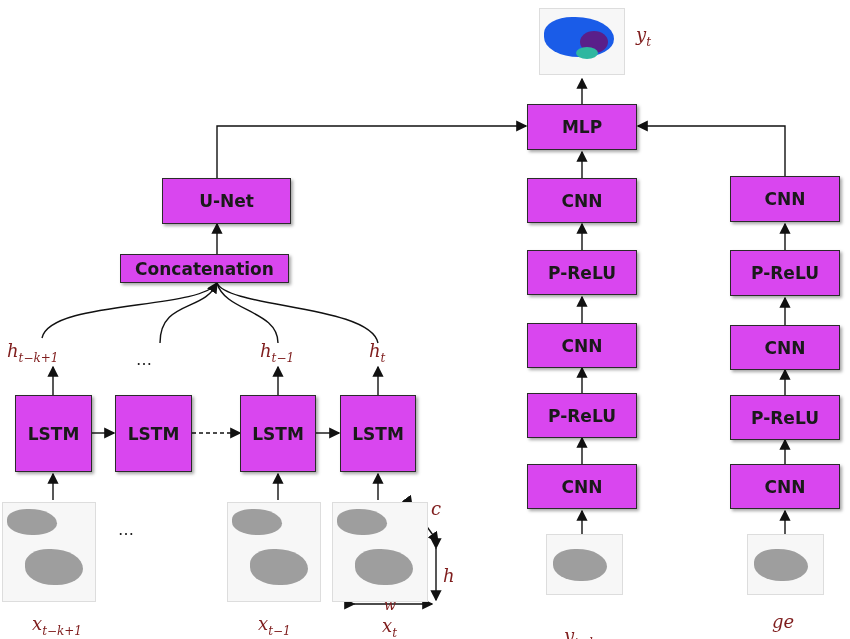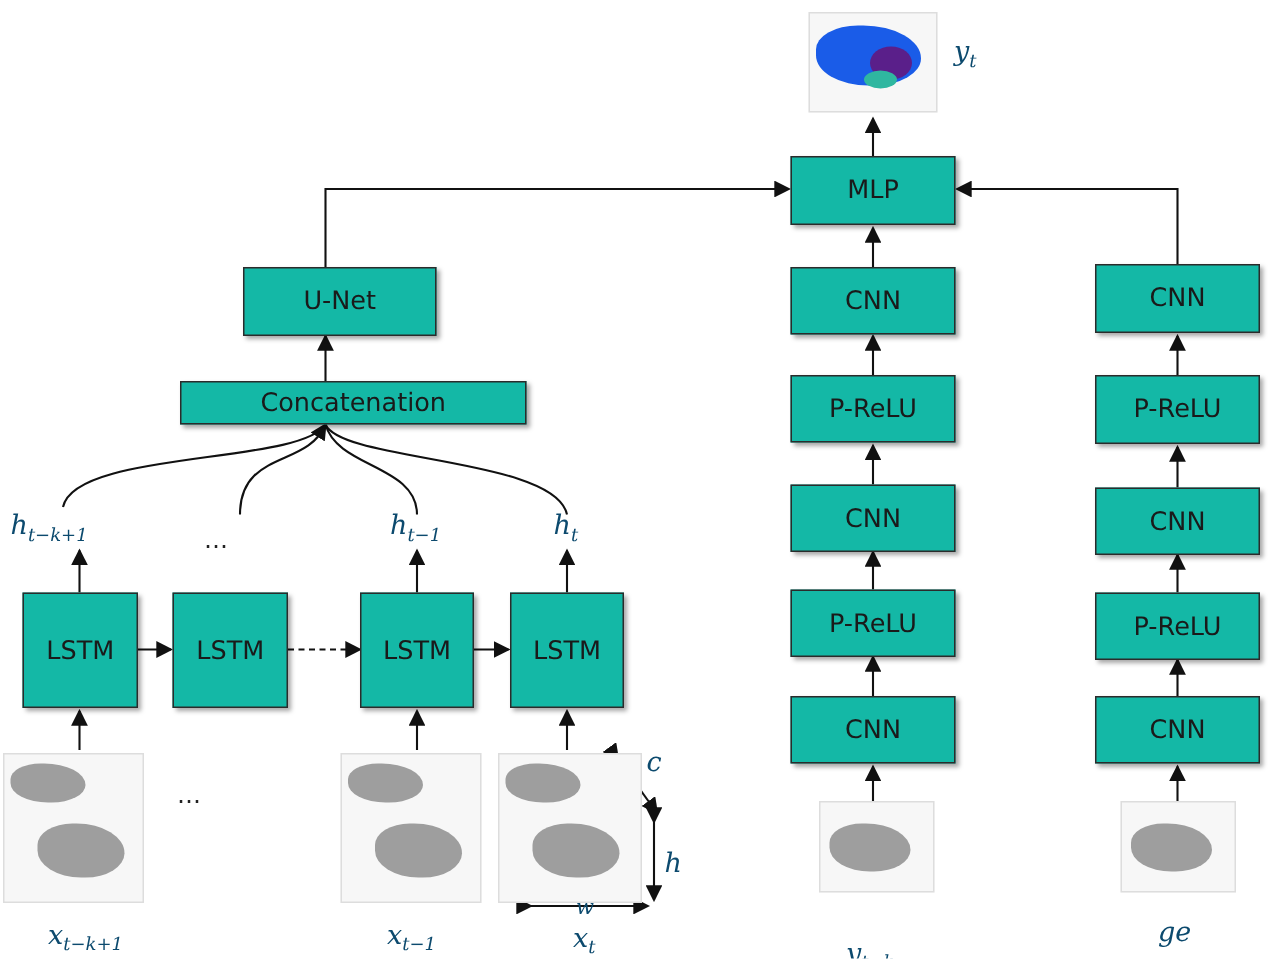--- a/index.html
+++ b/index.html
@@ -1,20 +1,20 @@
 <!DOCTYPE html>
 <html><head>
 <meta charset="utf-8">
 <style>
   html,body{margin:0;padding:0;background:#fff;}
   body{width:850px;height:639px;position:relative;overflow:hidden;font-family:"DejaVu Sans",sans-serif;}
   svg{position:absolute;left:0;top:0;}
-  .box{position:absolute;background:#14b8a6;border:1.5px solid #2b2b2b;box-shadow:2px 2px 3px rgba(0,0,0,0.35);
-       display:flex;align-items:center;justify-content:center;color:#1a1a1a;font-size:17px;box-sizing:border-box;}
-  .lbl{position:absolute;font-family:"DejaVu Serif",serif;font-style:italic;color:#0c4a6e;font-size:18px;white-space:nowrap;}
+  .box{position:absolute;background:#d946ef;border:1.5px solid #2b2b2b;box-shadow:2px 2px 3px rgba(0,0,0,0.35);
+       display:flex;align-items:center;justify-content:center;color:#1a1a1a;font-size:17px;box-sizing:border-box;font-weight:bold;}
+  .lbl{position:absolute;font-family:"DejaVu Serif",serif;font-style:italic;color:#7f1d1d;font-size:18px;white-space:nowrap;}
   .lbl sub{font-size:12px;}
   .dots{position:absolute;font-size:16px;color:#222;}
   .map{position:absolute;background:#f7f7f7;border:1px solid #ddd;box-sizing:border-box;overflow:hidden;}
   .map .land{position:absolute;background:#9e9e9e;border-radius:40% 55% 45% 50%;}
   .map .land2{position:absolute;background:#7d7d7d;border-radius:50%;}
   .cmap .land{background:#1a5ce8;}
 </style>
 </head>
 <body>
 
@@ -66,21 +66,21 @@
     <line x1="436" y1="548" x2="436" y2="600" marker-start="url(#ah)" marker-end="url(#ah)"></line>
     <line x1="354" y1="604" x2="432" y2="604" marker-start="url(#ah)" marker-end="url(#ah)"></line>
   </g>
 </svg>
 
 <div class="box" style="left:15px;top:395px;width:77px;height:77px;">LSTM</div>
 <div class="box" style="left:115px;top:395px;width:77px;height:77px;">LSTM</div>
 <div class="box" style="left:240px;top:395px;width:76px;height:77px;">LSTM</div>
 <div class="box" style="left:340px;top:395px;width:76px;height:77px;">LSTM</div>
 
-<div class="box" style="left:120px;top:254px;width:231px;height:29px;">Concatenation</div>
+<div class="box" style="left:120px;top:254px;width:169px;height:29px;">Concatenation</div>
 <div class="box" style="left:162px;top:178px;width:129px;height:46px;">U-Net</div>
 
 <div class="lbl" style="left:7px;top:340px;"><span>h</span><sub>t−k+1</sub></div>
 <div class="dots" style="left:136px;top:350px;">…</div>
 <div class="lbl" style="left:260px;top:340px;"><span>h</span><sub>t−1</sub></div>
 <div class="lbl" style="left:369px;top:340px;"><span>h</span><sub>t</sub></div>
 
 <div class="map" style="left:2px;top:502px;width:94px;height:100px;">
   <div class="land" style="left:4px;top:6px;width:50px;height:26px;"></div>
   <div class="land" style="left:22px;top:46px;width:58px;height:36px;"></div>

